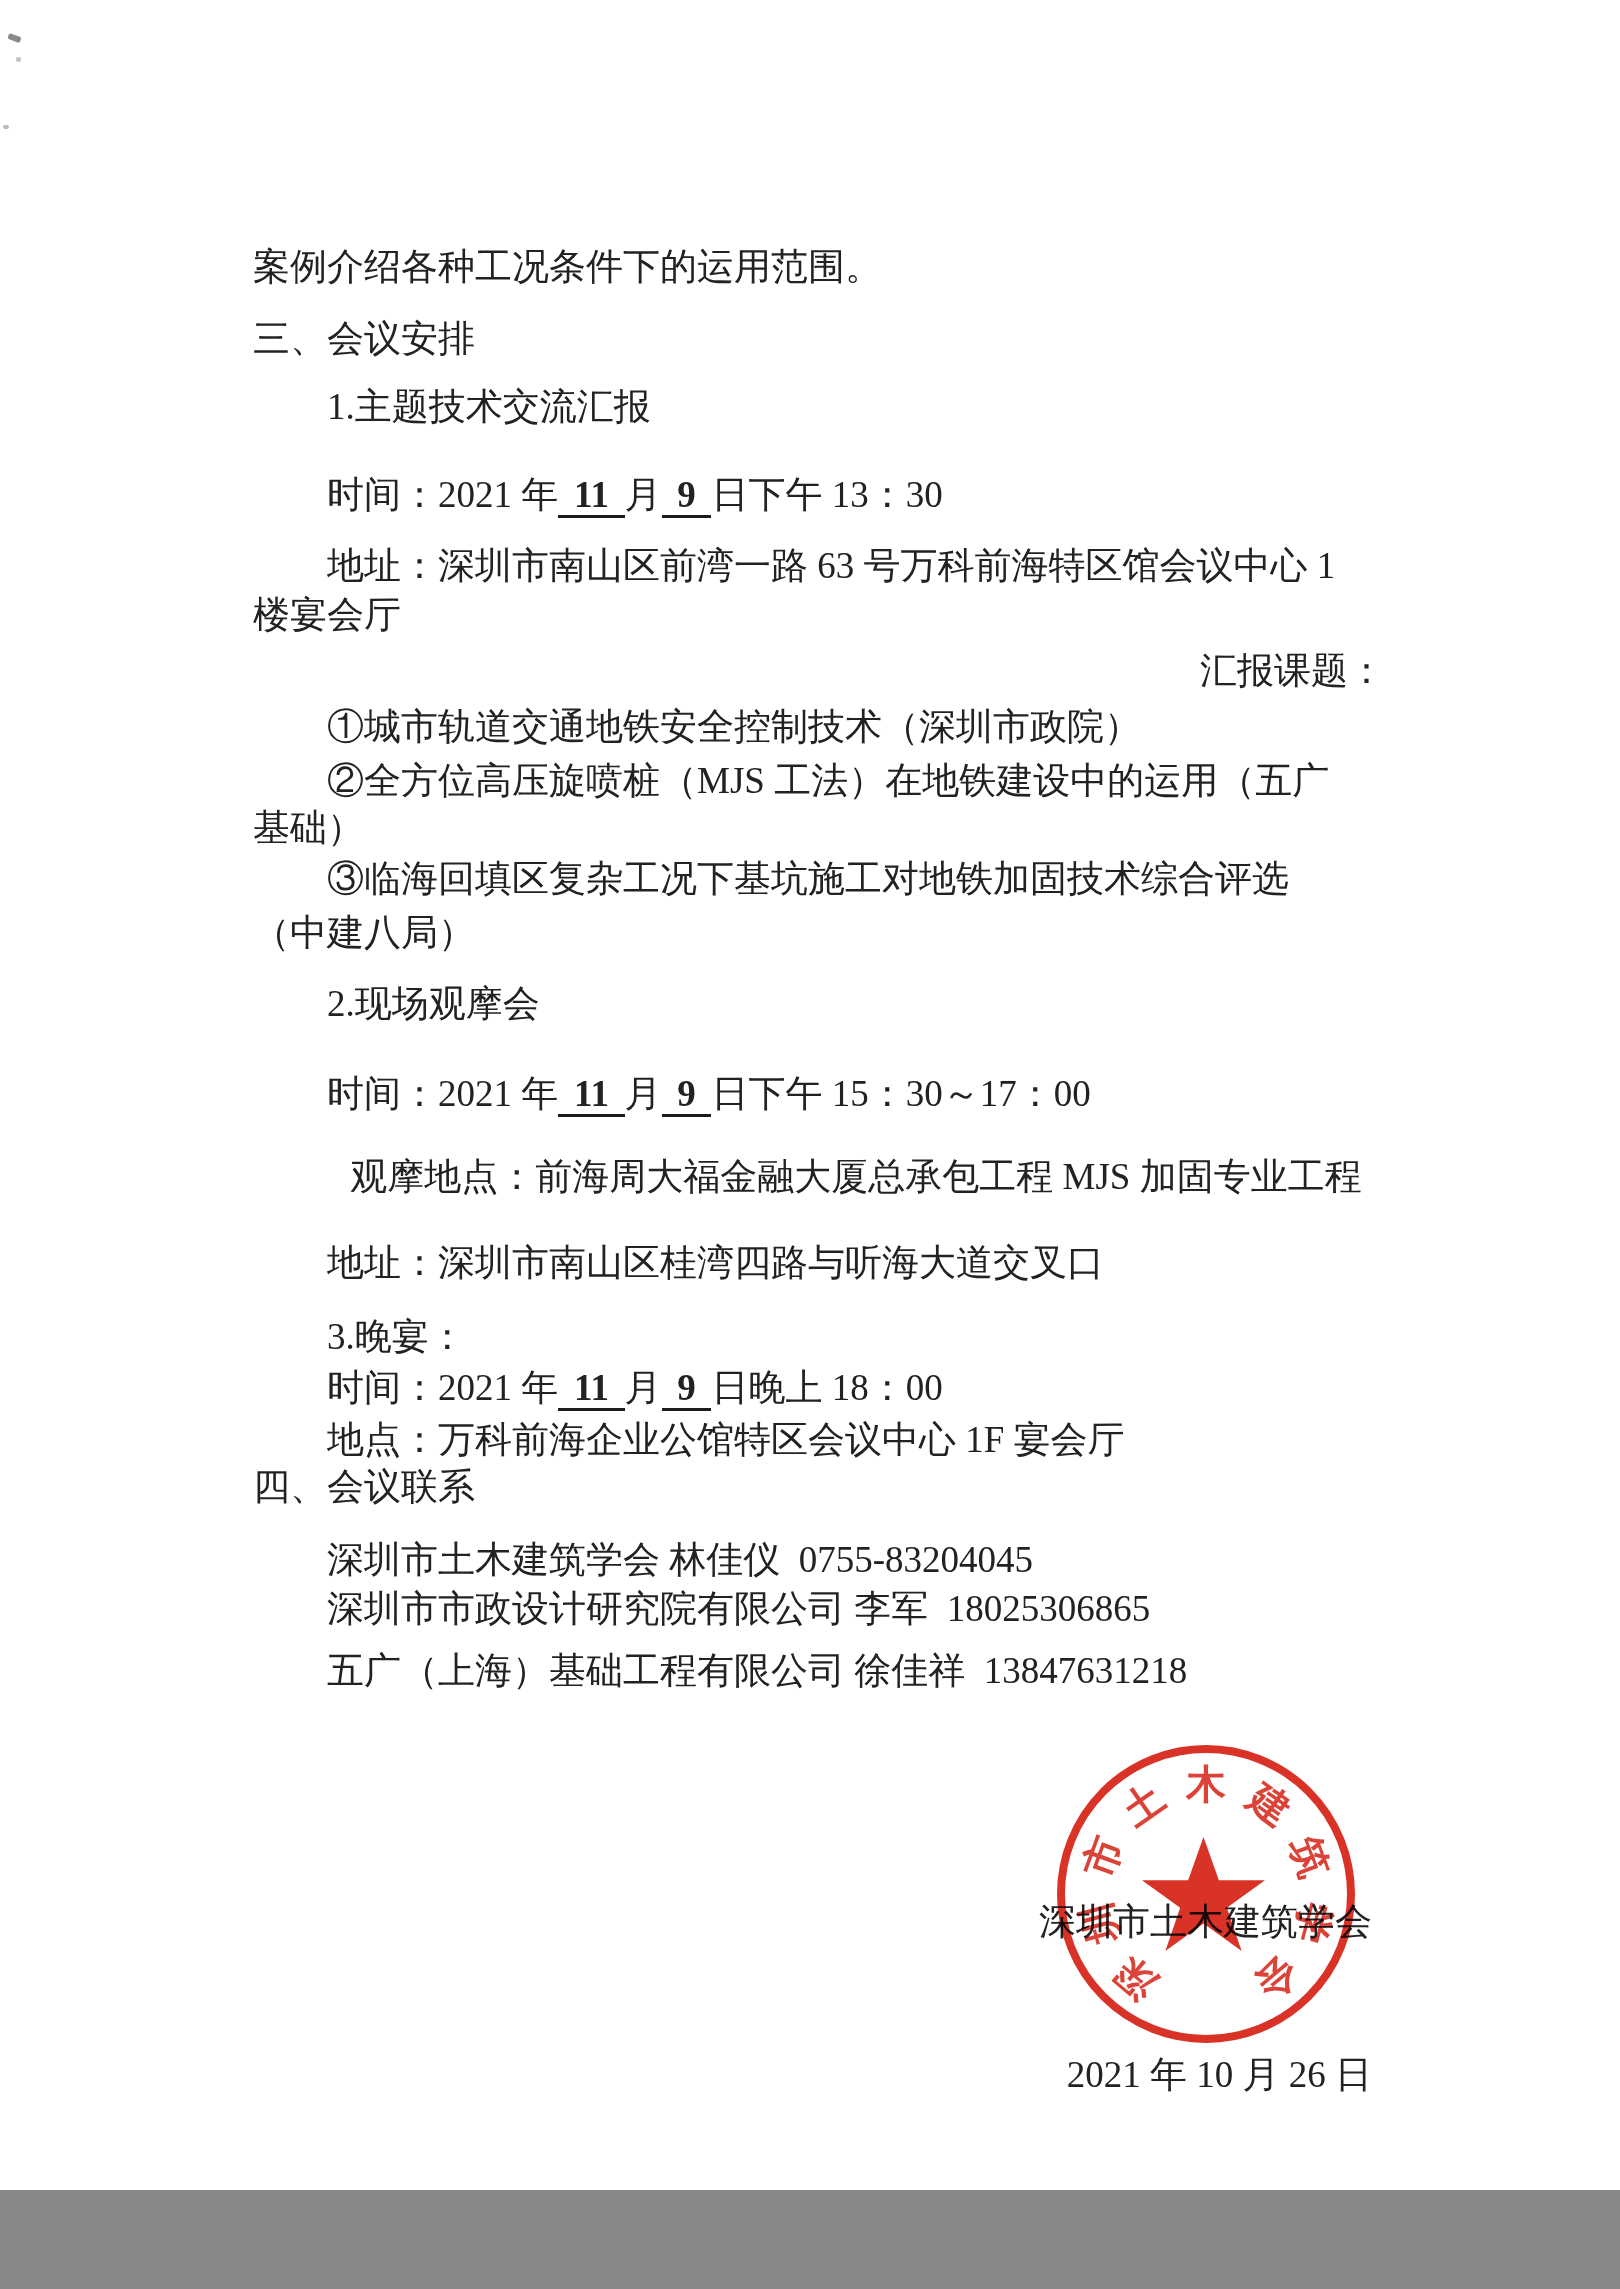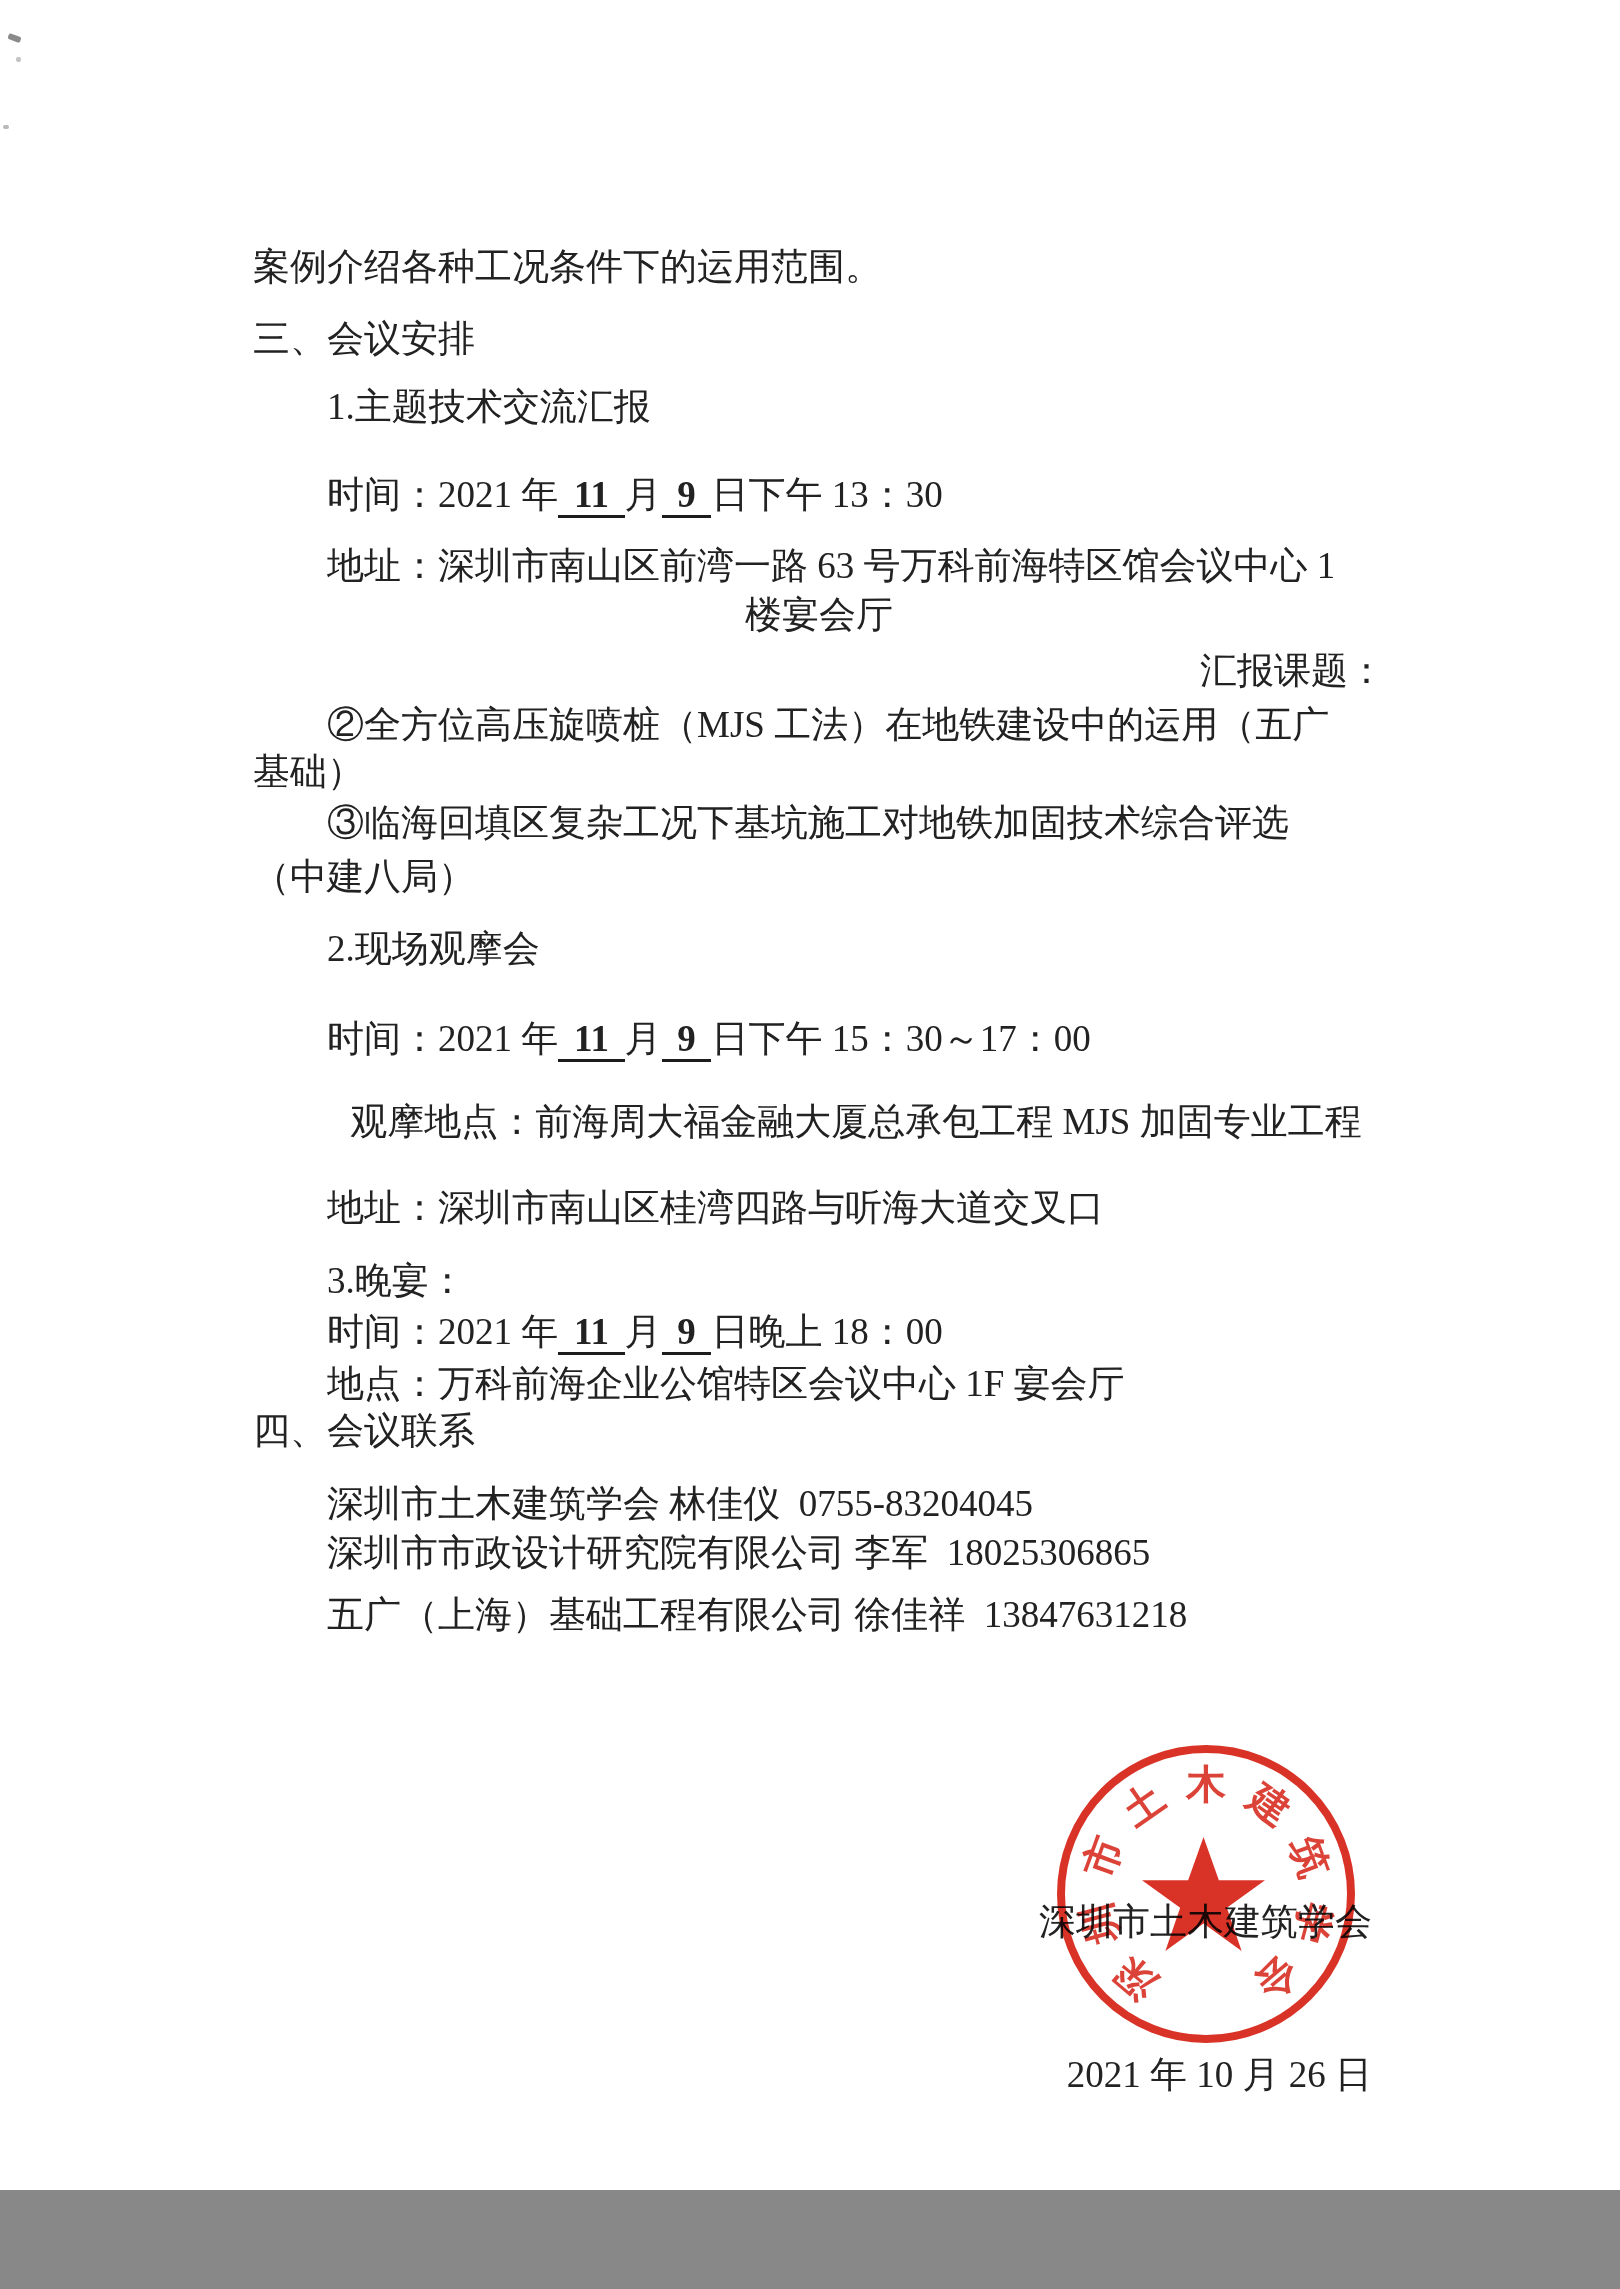--- a/index.html
+++ b/index.html
@@ -76,22 +76,23 @@
 <body>
 
 <div class="page">
 
   <div class="doc" id="doc">
       <p class="line" style="margin-top: 0px;"><span>案例介绍各种工况条件下的运用范围。</span></p>
       <p class="line" style="margin-top: 24.5px;"><span>三、会议安排</span></p>
       <p class="line indent" style="margin-top: 21.6px;"><span>1.主题技术交流汇报</span></p>
       <p class="line indent" style="margin-top: 41px;"><span>时间：2021 年</span><span class="u">11</span><span>月</span><span class="u">9</span><span>日下午 13：30</span></p>
       <p class="line indent" style="margin-top: 23.5px;"><span>地址：深圳市南山区前湾一路 63 号万科前海特区馆会议中心 1</span></p>
-      <p class="line" style="margin-top: 2px; text-align: center;"><span>楼宴会厅</span></p>
+      <p class="line" style="margin-top: 2px;"><span>楼宴会厅</span></p>
       <p class="line indent" style="margin-top: 9.8px; text-align: right;"><span>汇报课题：</span></p>
+      <p class="line indent" style="margin-top: 8.8px;"><span>①城市轨道交通地铁安全控制技术（深圳市政院）</span></p>
       <p class="line indent" style="margin-top: 6.9px;"><span>②全方位高压旋喷桩（MJS 工法）在地铁建设中的运用（五广</span></p>
       <p class="line" style="margin-top: 0px;"><span>基础）</span></p>
       <p class="line indent" style="margin-top: 3.9px;"><span>③临海回填区复杂工况下基坑施工对地铁加固技术综合评选</span></p>
       <p class="line" style="margin-top: 6.9px;"><span>（中建八局）</span></p>
       <p class="line indent" style="margin-top: 24.5px;"><span>2.现场观摩会</span></p>
       <p class="line indent" style="margin-top: 43px;"><span>时间：2021 年</span><span class="u">11</span><span>月</span><span class="u">9</span><span>日下午 15：30～17：00</span></p>
       <p class="line indent" style="margin-top: 36px; text-align: center;"><span>观摩地点：前海周大福金融大厦总承包工程 MJS 加固专业工程</span></p>
       <p class="line indent" style="margin-top: 39px;"><span>地址：深圳市南山区桂湾四路与听海大道交叉口</span></p>
       <p class="line indent" style="margin-top: 26.5px;"><span>3.晚宴：</span></p>
       <p class="line indent" style="margin-top: 3.9px;"><span>时间：2021 年</span><span class="u">11</span><span>月</span><span class="u">9</span><span>日晚上 18：00</span></p>

